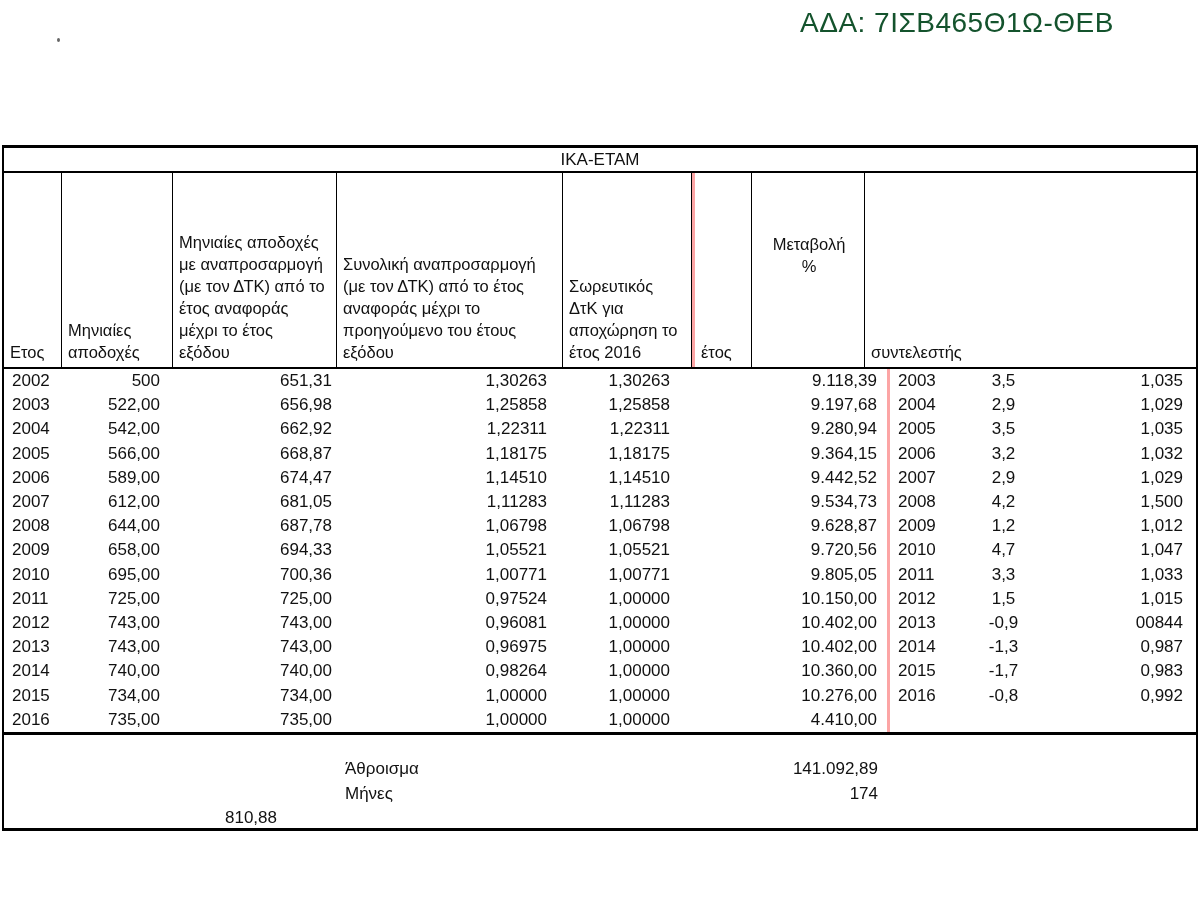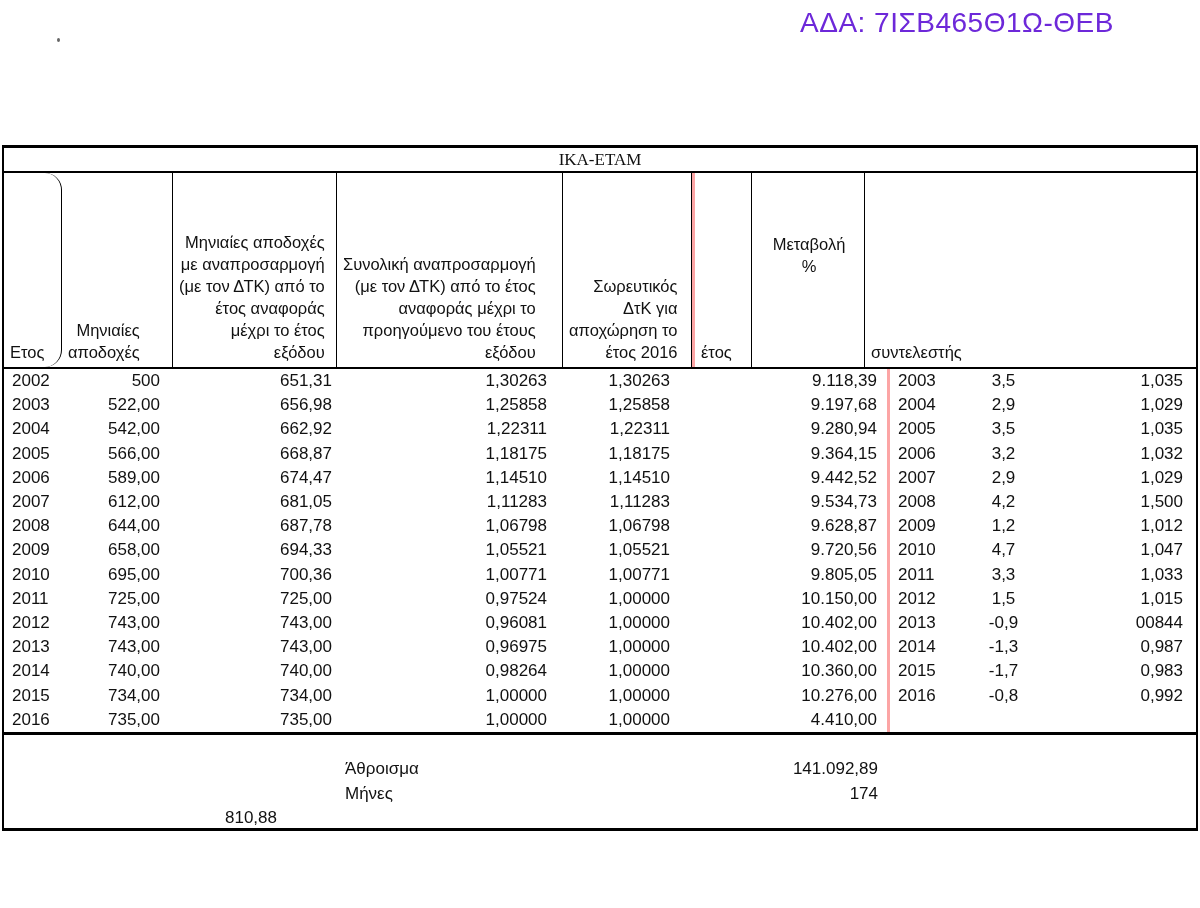--- a/index.html
+++ b/index.html
@@ -9,21 +9,21 @@
     font-family: "Liberation Sans", "DejaVu Sans", sans-serif;
     color: #111111;
     overflow: hidden;
     position: relative;
   }
   .ada {
     position: absolute;
     left: 800px; top: 7px;
     font-size: 28px;
     letter-spacing: 0.5px;
-    color: #6d28d9;
+    color: #14532d;
     white-space: nowrap;
   }
   .noise {
     position: absolute;
     left: 57px; top: 38px;
     width: 3px; height: 4px;
     background: #666;
     border-radius: 50%;
   }
   .sheet {
@@ -35,48 +35,47 @@
     border-bottom-width: 3px;
     background: #fff;
   }
   .title-row {
     height: 25px;
     border-bottom: 2px solid #000;
     display: flex;
     align-items: center;
     justify-content: center;
     font-size: 17px;
-    font-family: Liberation Serif, serif;
   }
   .hrow {
     height: 196px;
     border-bottom: 2px solid #000;
     display: flex;
   }
   .hcell {
     display: flex;
     align-items: flex-end;
     justify-content: flex-start;
-    text-align: right;
+    text-align: left;
     padding: 0 4px 4px 6px;
     font-size: 16.5px;
     line-height: 22px;
     white-space: pre;
     overflow: hidden;
     border-right: 1px solid #000;
   }
   .hcell.c5, .hcell.c8 { border-right: none; }
   .hcell.c7 {
     align-items: center;
     justify-content: center;
     text-align: center;
     padding-bottom: 30px;
   }
   
-  .c0 { width: 58px; border-radius: 17px; }
+  .c0 { width: 58px; }
   .c1 { width: 111px; }
   .c2 { width: 164px; }
   .c3 { width: 226px; }
   .c4 { width: 129px; }
   .c5 { width: 195px; }
   .c6 { width: 60px; border-left: 3px solid #fca5a5; }
   .c7 { width: 113px; }
   .c8 { width: 133px; }
   .drow {
     height: 24.2px;

